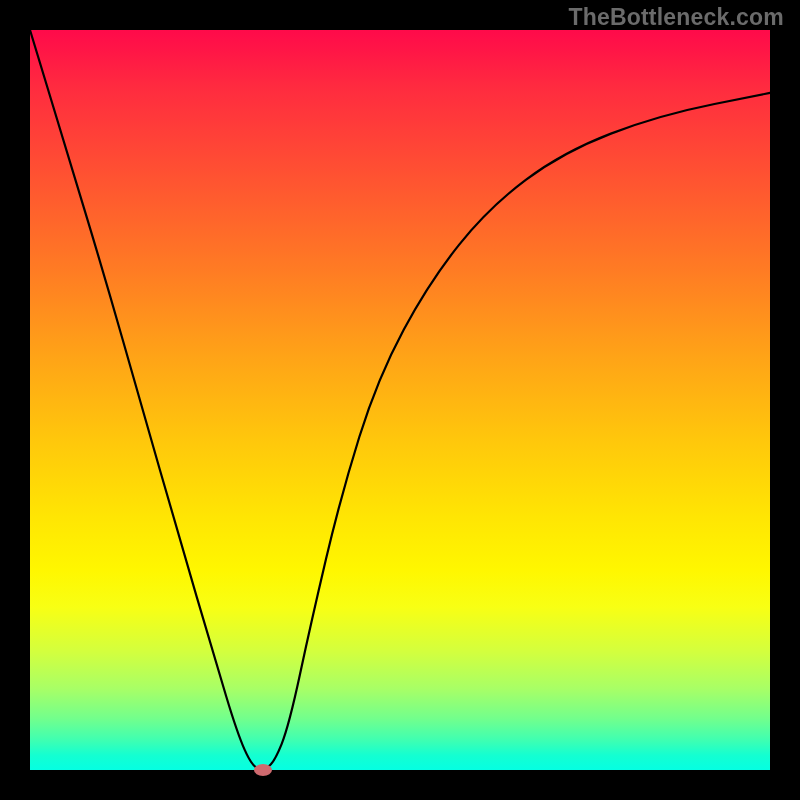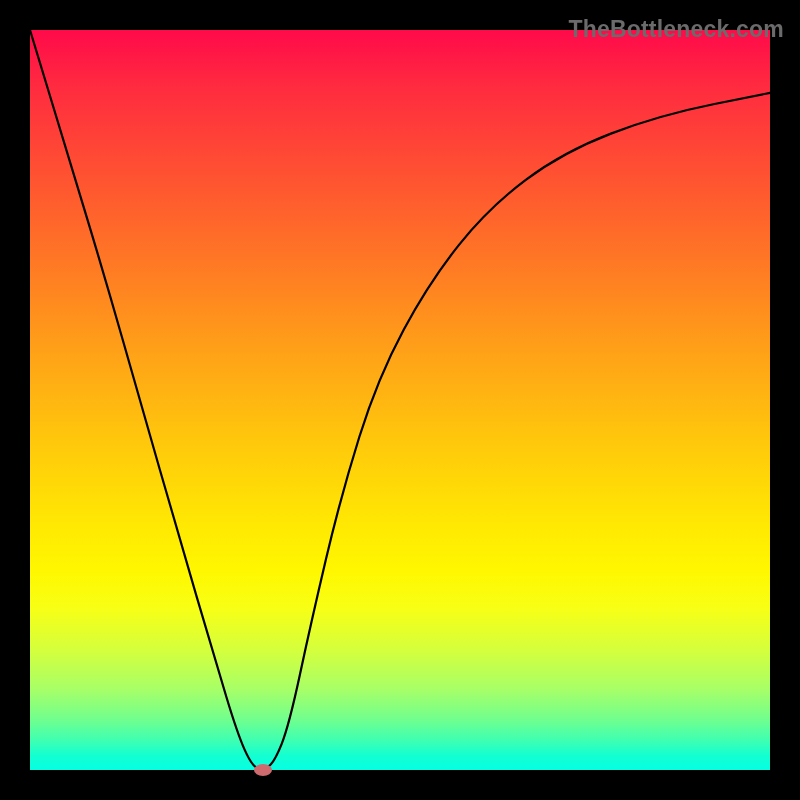--- a/index.html
+++ b/index.html
@@ -38,21 +38,21 @@
       #d3ff3e 84%,
       #a8ff66 89%,
       #73ff8c 93%,
       #3effb2 96%,
       #14ffd1 98%,
       #05ffe2 100%
     );
   }
   .watermark {
     position: absolute;
-    top: 16px;
+    top: 4px;
     right: 16px;
     color: #6b6b6b;
     font-size: 23px;
     font-weight: 600;
     letter-spacing: 0.2px;
     user-select: none;
   }
   svg.curve {
     position: absolute;
     left: 0;

